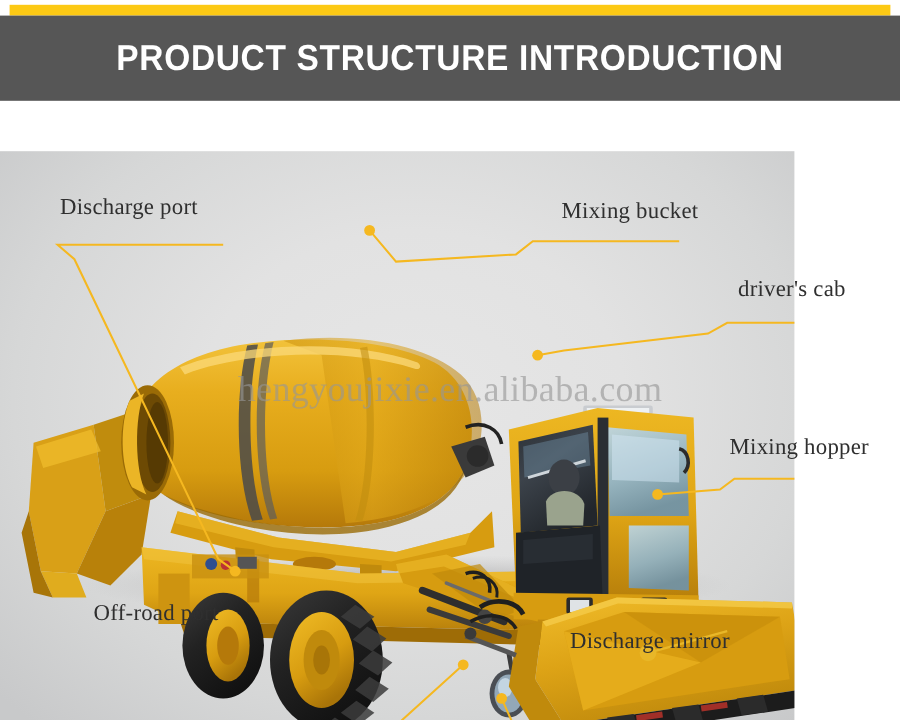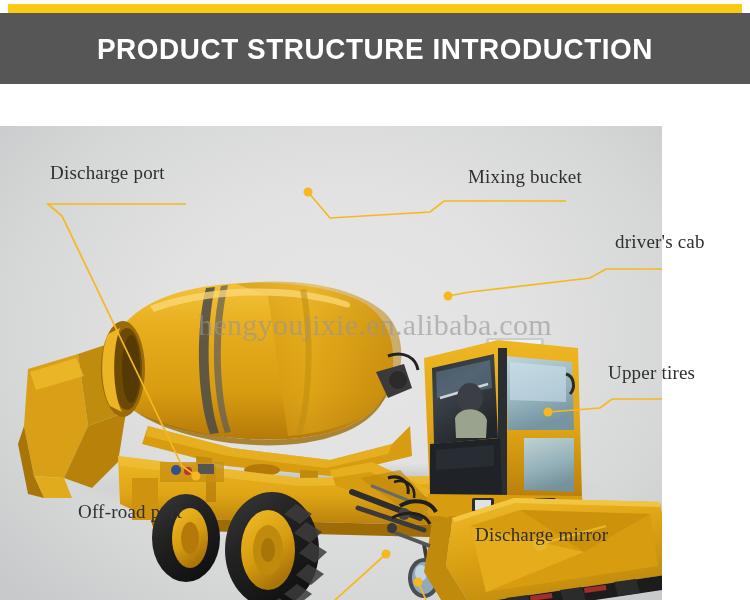--- a/index.html
+++ b/index.html
@@ -374,17 +374,17 @@
       </g>
     </svg>
 
     <div id="watermark">hengyoujixie.en.alibaba.com</div>
 
   </div>
 
   <div class="callout-label" id="label-discharge-port">Discharge port</div>
   <div class="callout-label" id="label-mixing-bucket">Mixing bucket</div>
   <div class="callout-label" id="label-drivers-cab">driver's cab</div>
-  <div class="callout-label" id="label-upper-hopper">Upper tires</div>
+  <div class="callout-label" id="label-upper-hopper">Mixing hopper</div>
   <div class="callout-label" id="label-offroad-tires">Off-road port</div>
   <div class="callout-label" id="label-rearview-mirror">Discharge mirror</div>
 
 </div>
 
 </body></html>

